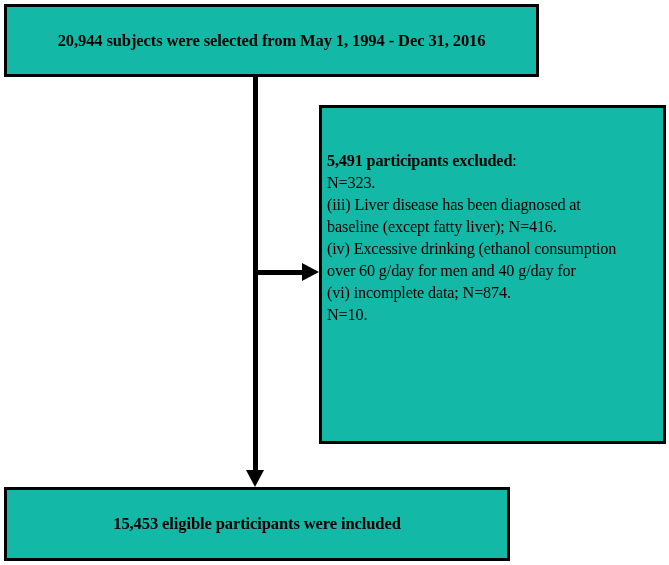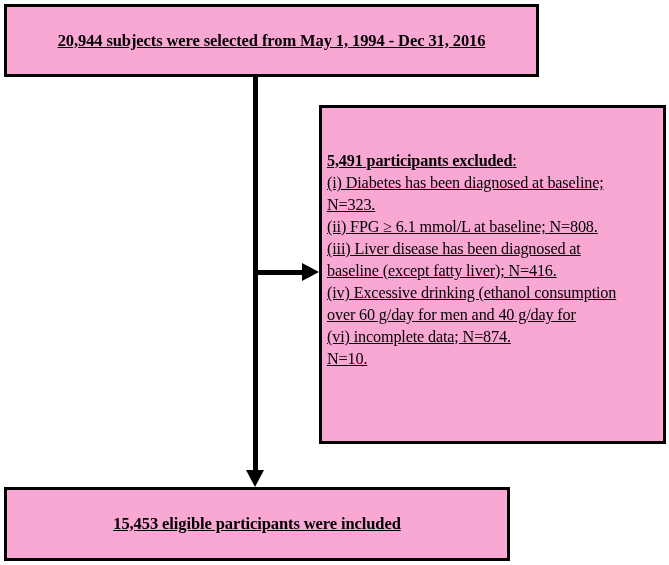--- a/index.html
+++ b/index.html
@@ -16,22 +16,21 @@
     font-family: "Liberation Serif", "DejaVu Serif", serif;
     color: #000000;
     overflow: hidden;
   }
 
   
   .box {
     position: absolute;
     box-sizing: border-box;
     border: 3px solid #000000;
-    background: #f9a8d4;
-    text-decoration: underline;
+    background: #14b8a6;
   }
 
   #box-enrolled {
     left: 4px;
     top: 4px;
     width: 535px;
     height: 73px;
     display: flex;
     align-items: center;
     justify-content: center;
@@ -135,23 +134,21 @@
   </div>
 
   <div class="connector" id="stem-vertical"></div>
   <div class="connector" id="branch-horizontal"></div>
   <div class="arrowhead-right" id="arrow-to-excluded"></div>
   <div class="arrowhead-down" id="arrow-to-included"></div>
 
   <div class="box" id="box-excluded">
     <div class="excluded-list">
       <div class="excluded-heading"><span>5,491 participants excluded</span><span class="plain">:</span></div>
-      <div class="excl-line">(i) Diabetes has been diagnosed at baseline;</div>
       <div class="excl-line">N=323.</div>
-      <div class="excl-line">(ii) FPG ≥ 6.1 mmol/L at baseline; N=808.</div>
       <div class="excl-line">(iii) Liver disease has been diagnosed at</div>
       <div class="excl-line">baseline (except fatty liver); N=416.</div>
       <div class="excl-line">(iv) Excessive drinking (ethanol consumption</div>
       <div class="excl-line">over 60 g/day for men and 40 g/day for</div>
       <div class="excl-line">(vi) incomplete data; N=874.</div>
       <div class="excl-line">N=10.</div>
     </div>
   </div>
 
   <div class="box" id="box-included">

